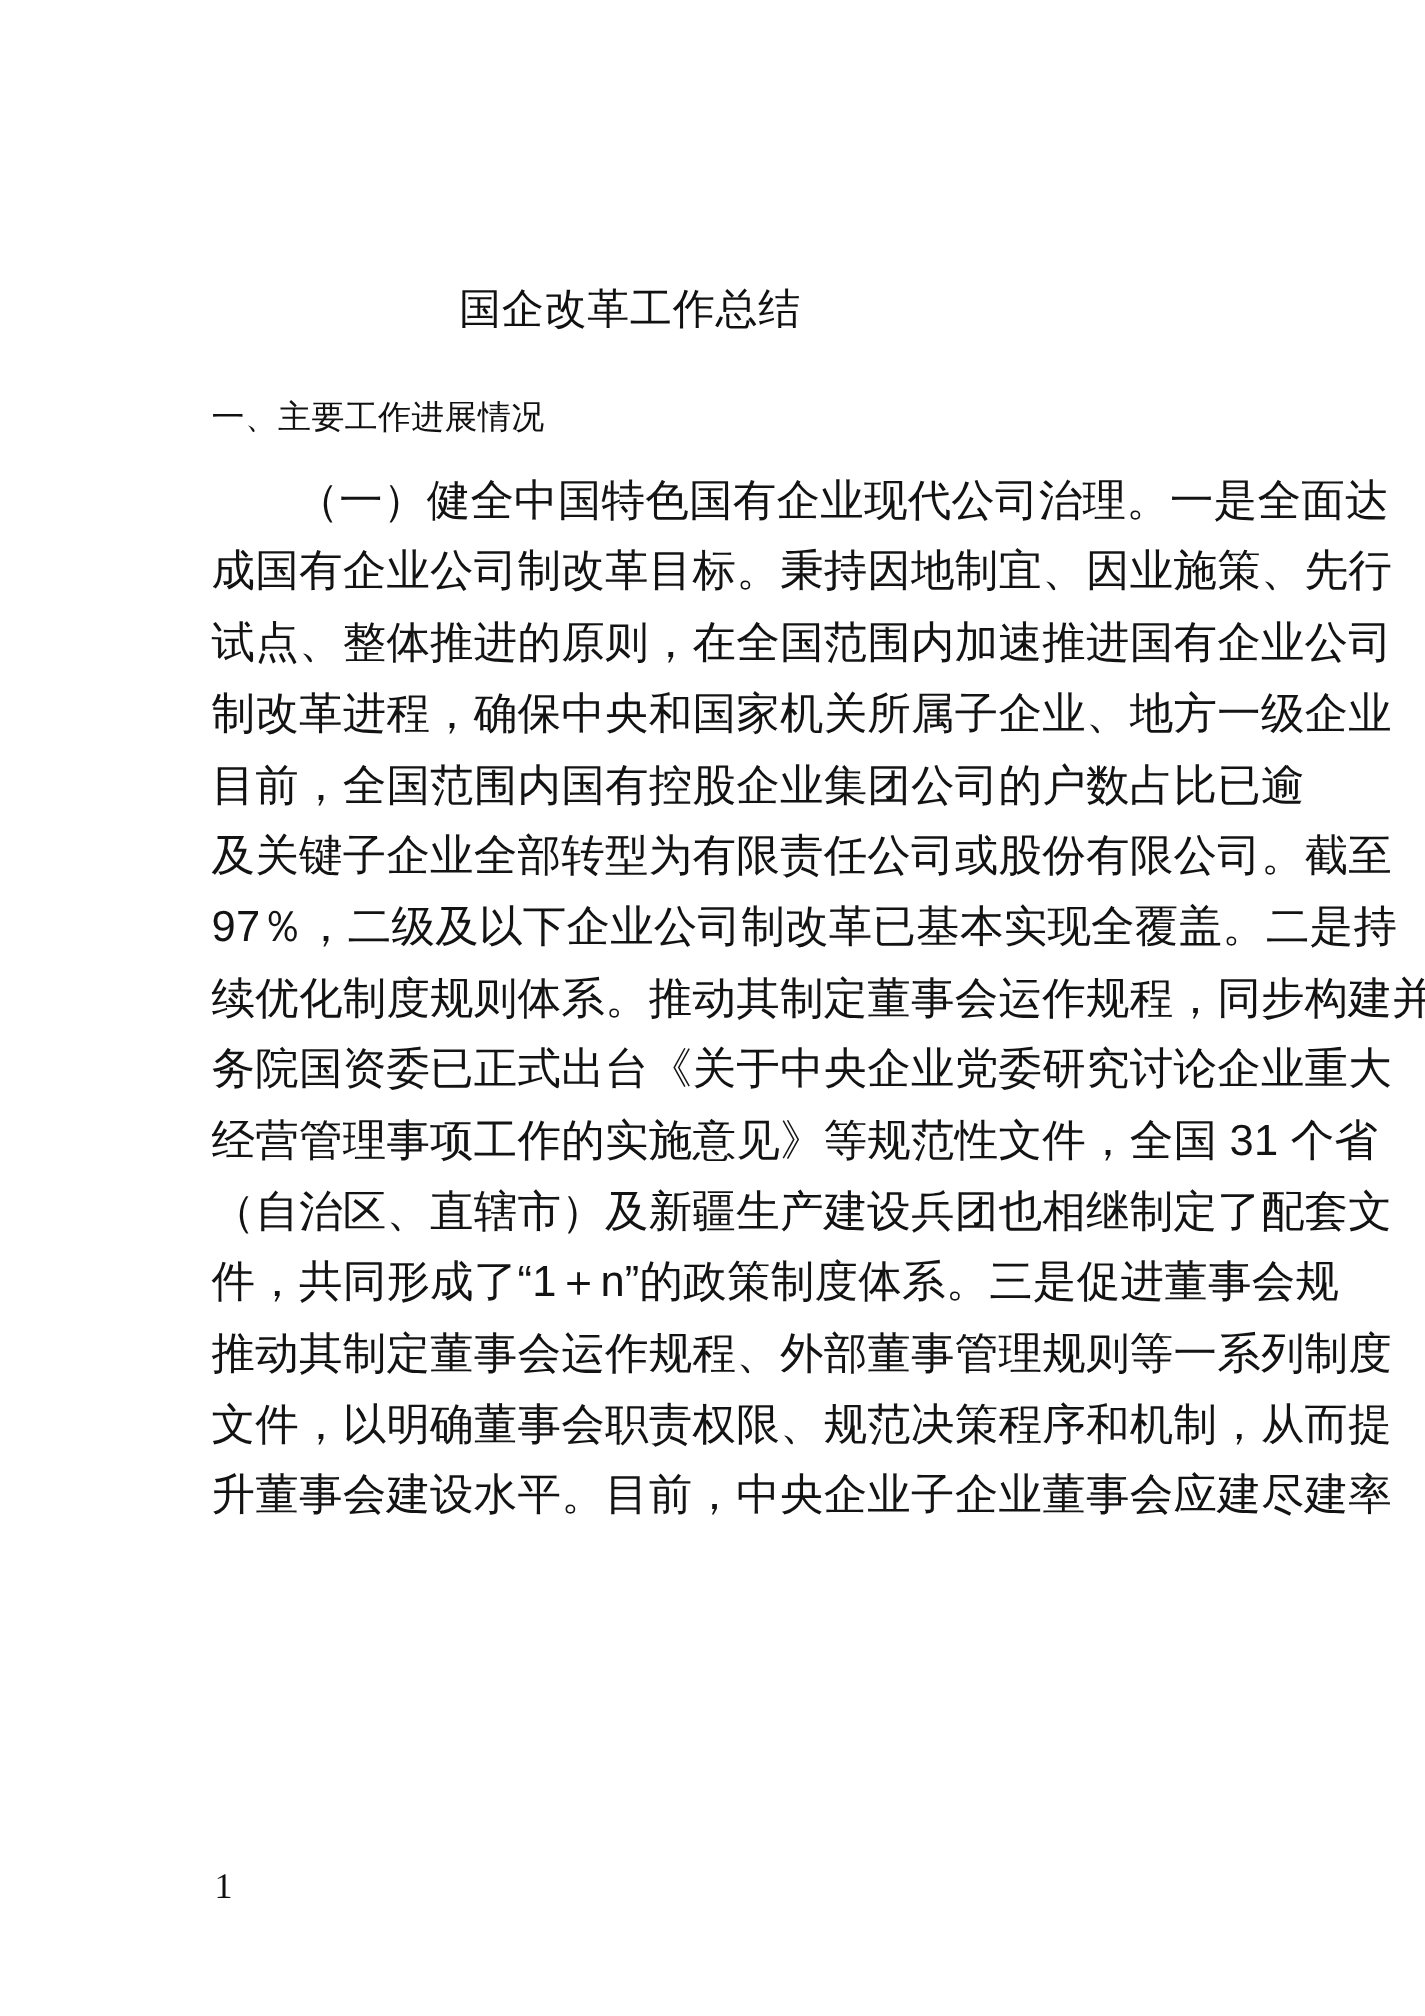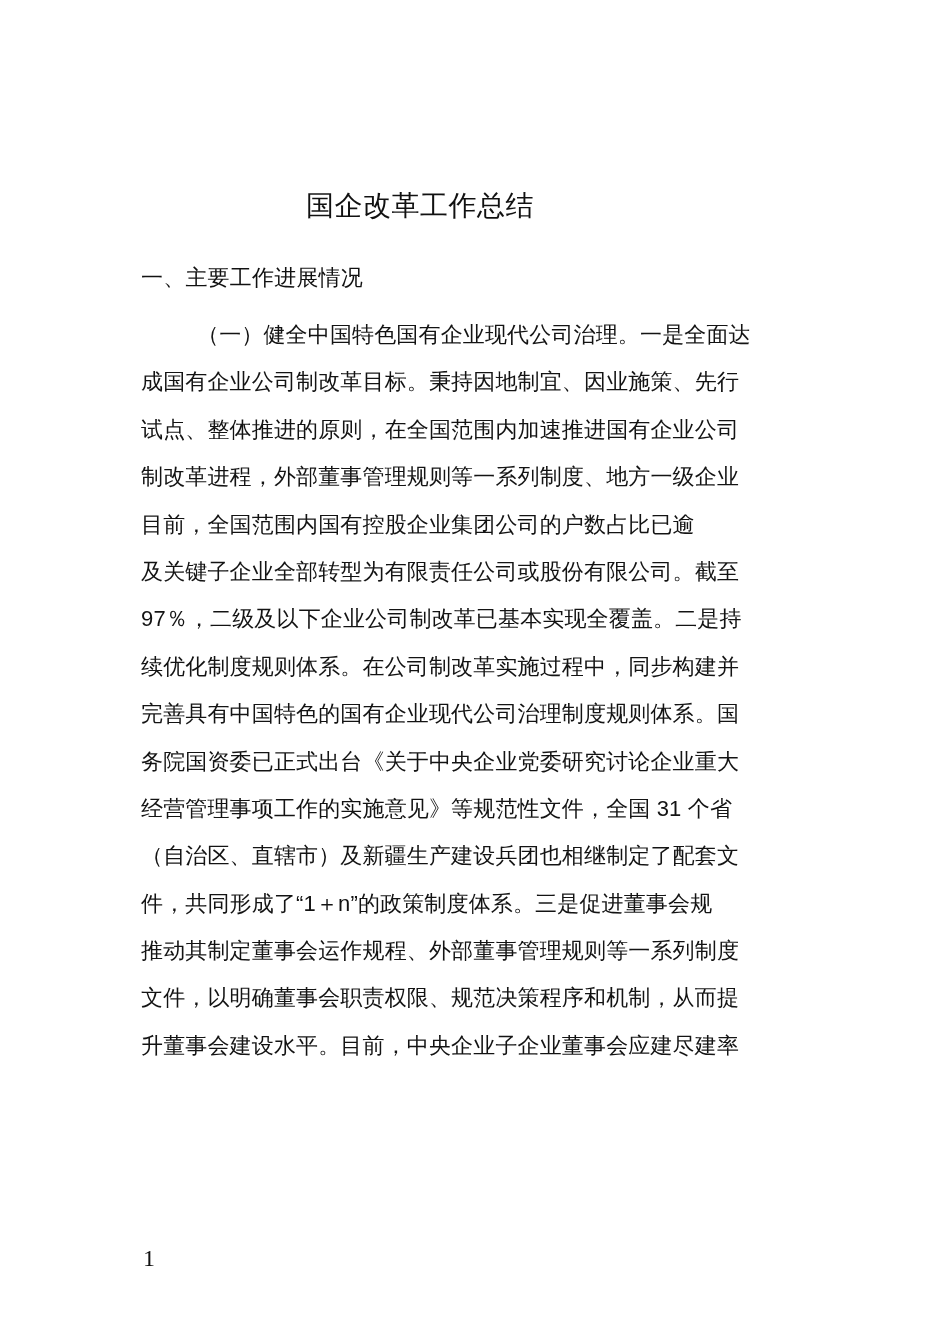--- a/index.html
+++ b/index.html
@@ -46,21 +46,21 @@
 
   
   .body-block {
     position: absolute;
     left: 141px;
     top: 311px;
     width: 676px;
   }
 
   .body-line {
-    font-size: 22px;
+    font-size: 29px;
     line-height: 47.4px;
     height: 47.4px;
     letter-spacing: 0.15px;
     color: #131313;
     white-space: pre;
   }
 
   .body-line.indent {
     text-indent: 56px;
   }
@@ -83,26 +83,25 @@
 <div class="page">
 
   <div class="doc-title">国企改革工作总结</div>
 
   <div class="section-heading">一、主要工作进展情况</div>
 
   <div class="body-block">
     <div class="body-line indent">（一）健全中国特色国有企业现代公司治理。一是全面达</div>
     <div class="body-line">成国有企业公司制改革目标。秉持因地制宜、因业施策、先行</div>
     <div class="body-line">试点、整体推进的原则，在全国范围内加速推进国有企业公司</div>
-    <div class="body-line">制改革进程，外部董事管理规则等一系列制度、地方一级企业</div>
+    <div class="body-line">制改革进程，确保中央和国家机关所属子企业、地方一级企业</div>
     <div class="body-line">目前，全国范围内国有控股企业集团公司的户数占比已逾</div>
     <div class="body-line">及关键子企业全部转型为有限责任公司或股份有限公司。截至</div>
     <div class="body-line">97％，二级及以下企业公司制改革已基本实现全覆盖。二是持</div>
-    <div class="body-line">续优化制度规则体系。在公司制改革实施过程中，同步构建并</div>
-    <div class="body-line">完善具有中国特色的国有企业现代公司治理制度规则体系。国</div>
+    <div class="body-line">续优化制度规则体系。推动其制定董事会运作规程，同步构建并</div>
     <div class="body-line">务院国资委已正式出台《关于中央企业党委研究讨论企业重大</div>
     <div class="body-line">经营管理事项工作的实施意见》等规范性文件，全国 31 个省</div>
     <div class="body-line">（自治区、直辖市）及新疆生产建设兵团也相继制定了配套文</div>
     <div class="body-line">件，共同形成了“1＋n”的政策制度体系。三是促进董事会规</div>
     <div class="body-line">推动其制定董事会运作规程、外部董事管理规则等一系列制度</div>
     <div class="body-line">文件，以明确董事会职责权限、规范决策程序和机制，从而提</div>
     <div class="body-line">升董事会建设水平。目前，中央企业子企业董事会应建尽建率</div>
   </div>
 
   <div class="page-number">1</div>

